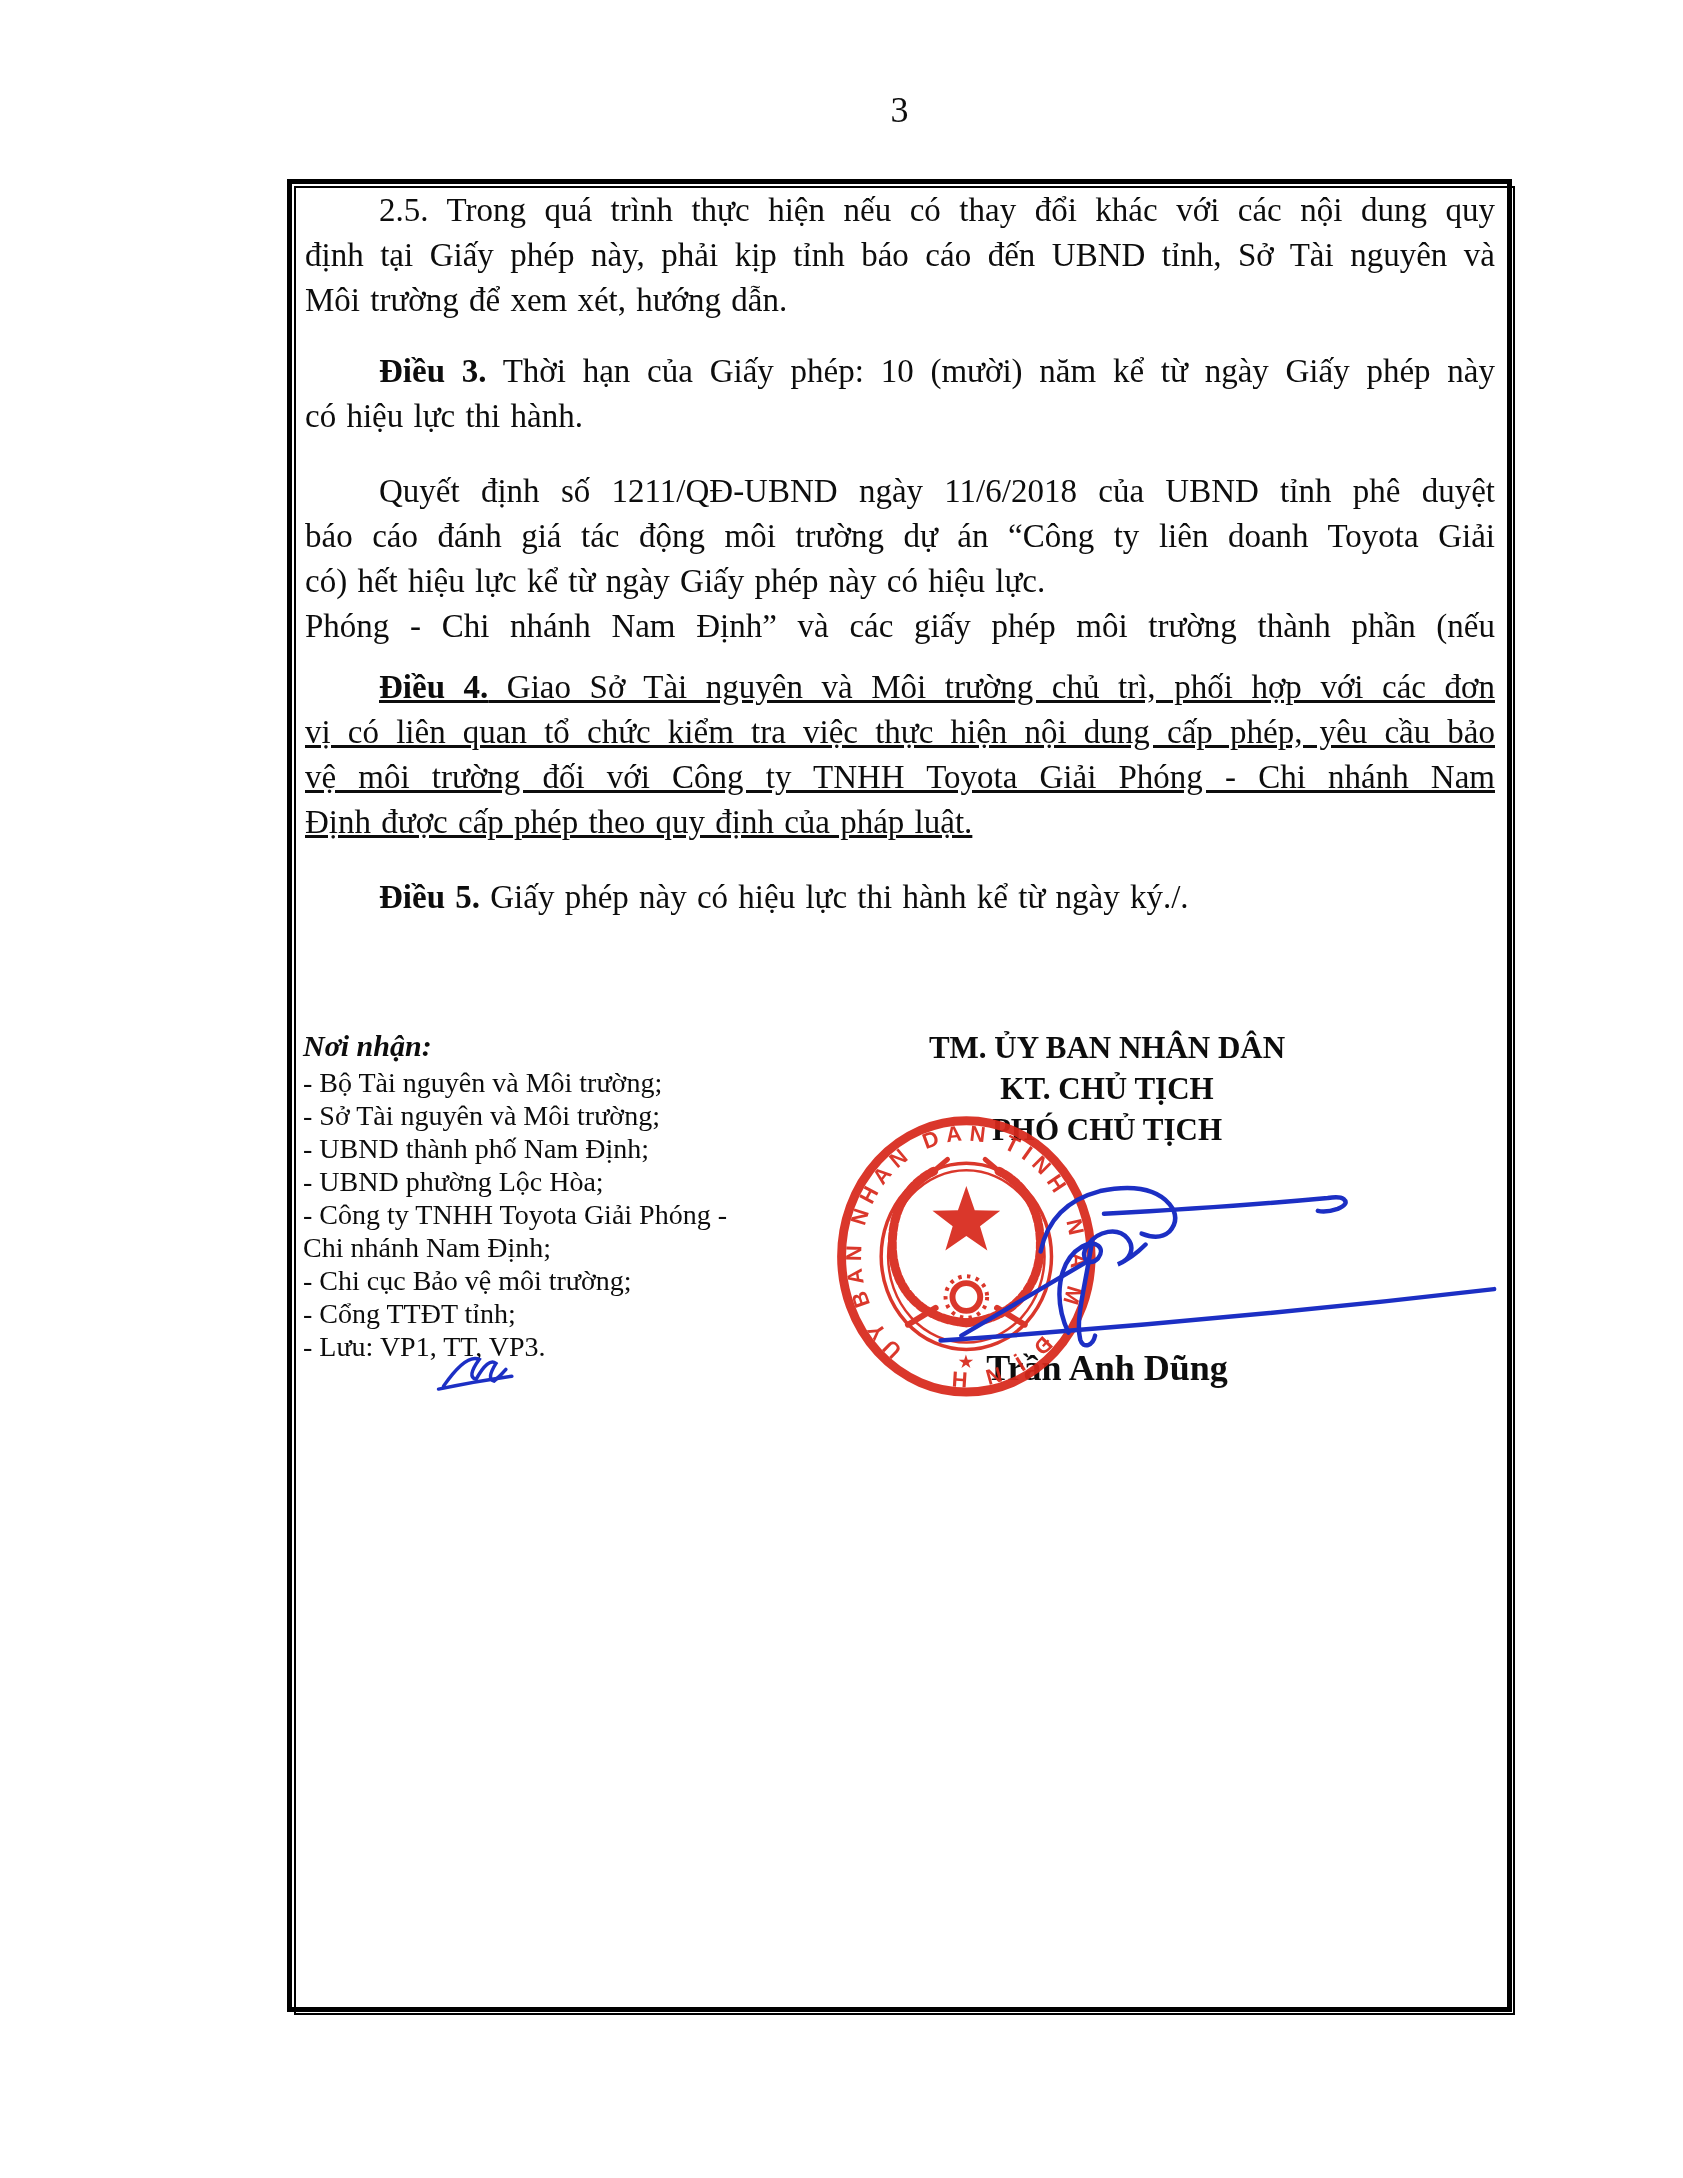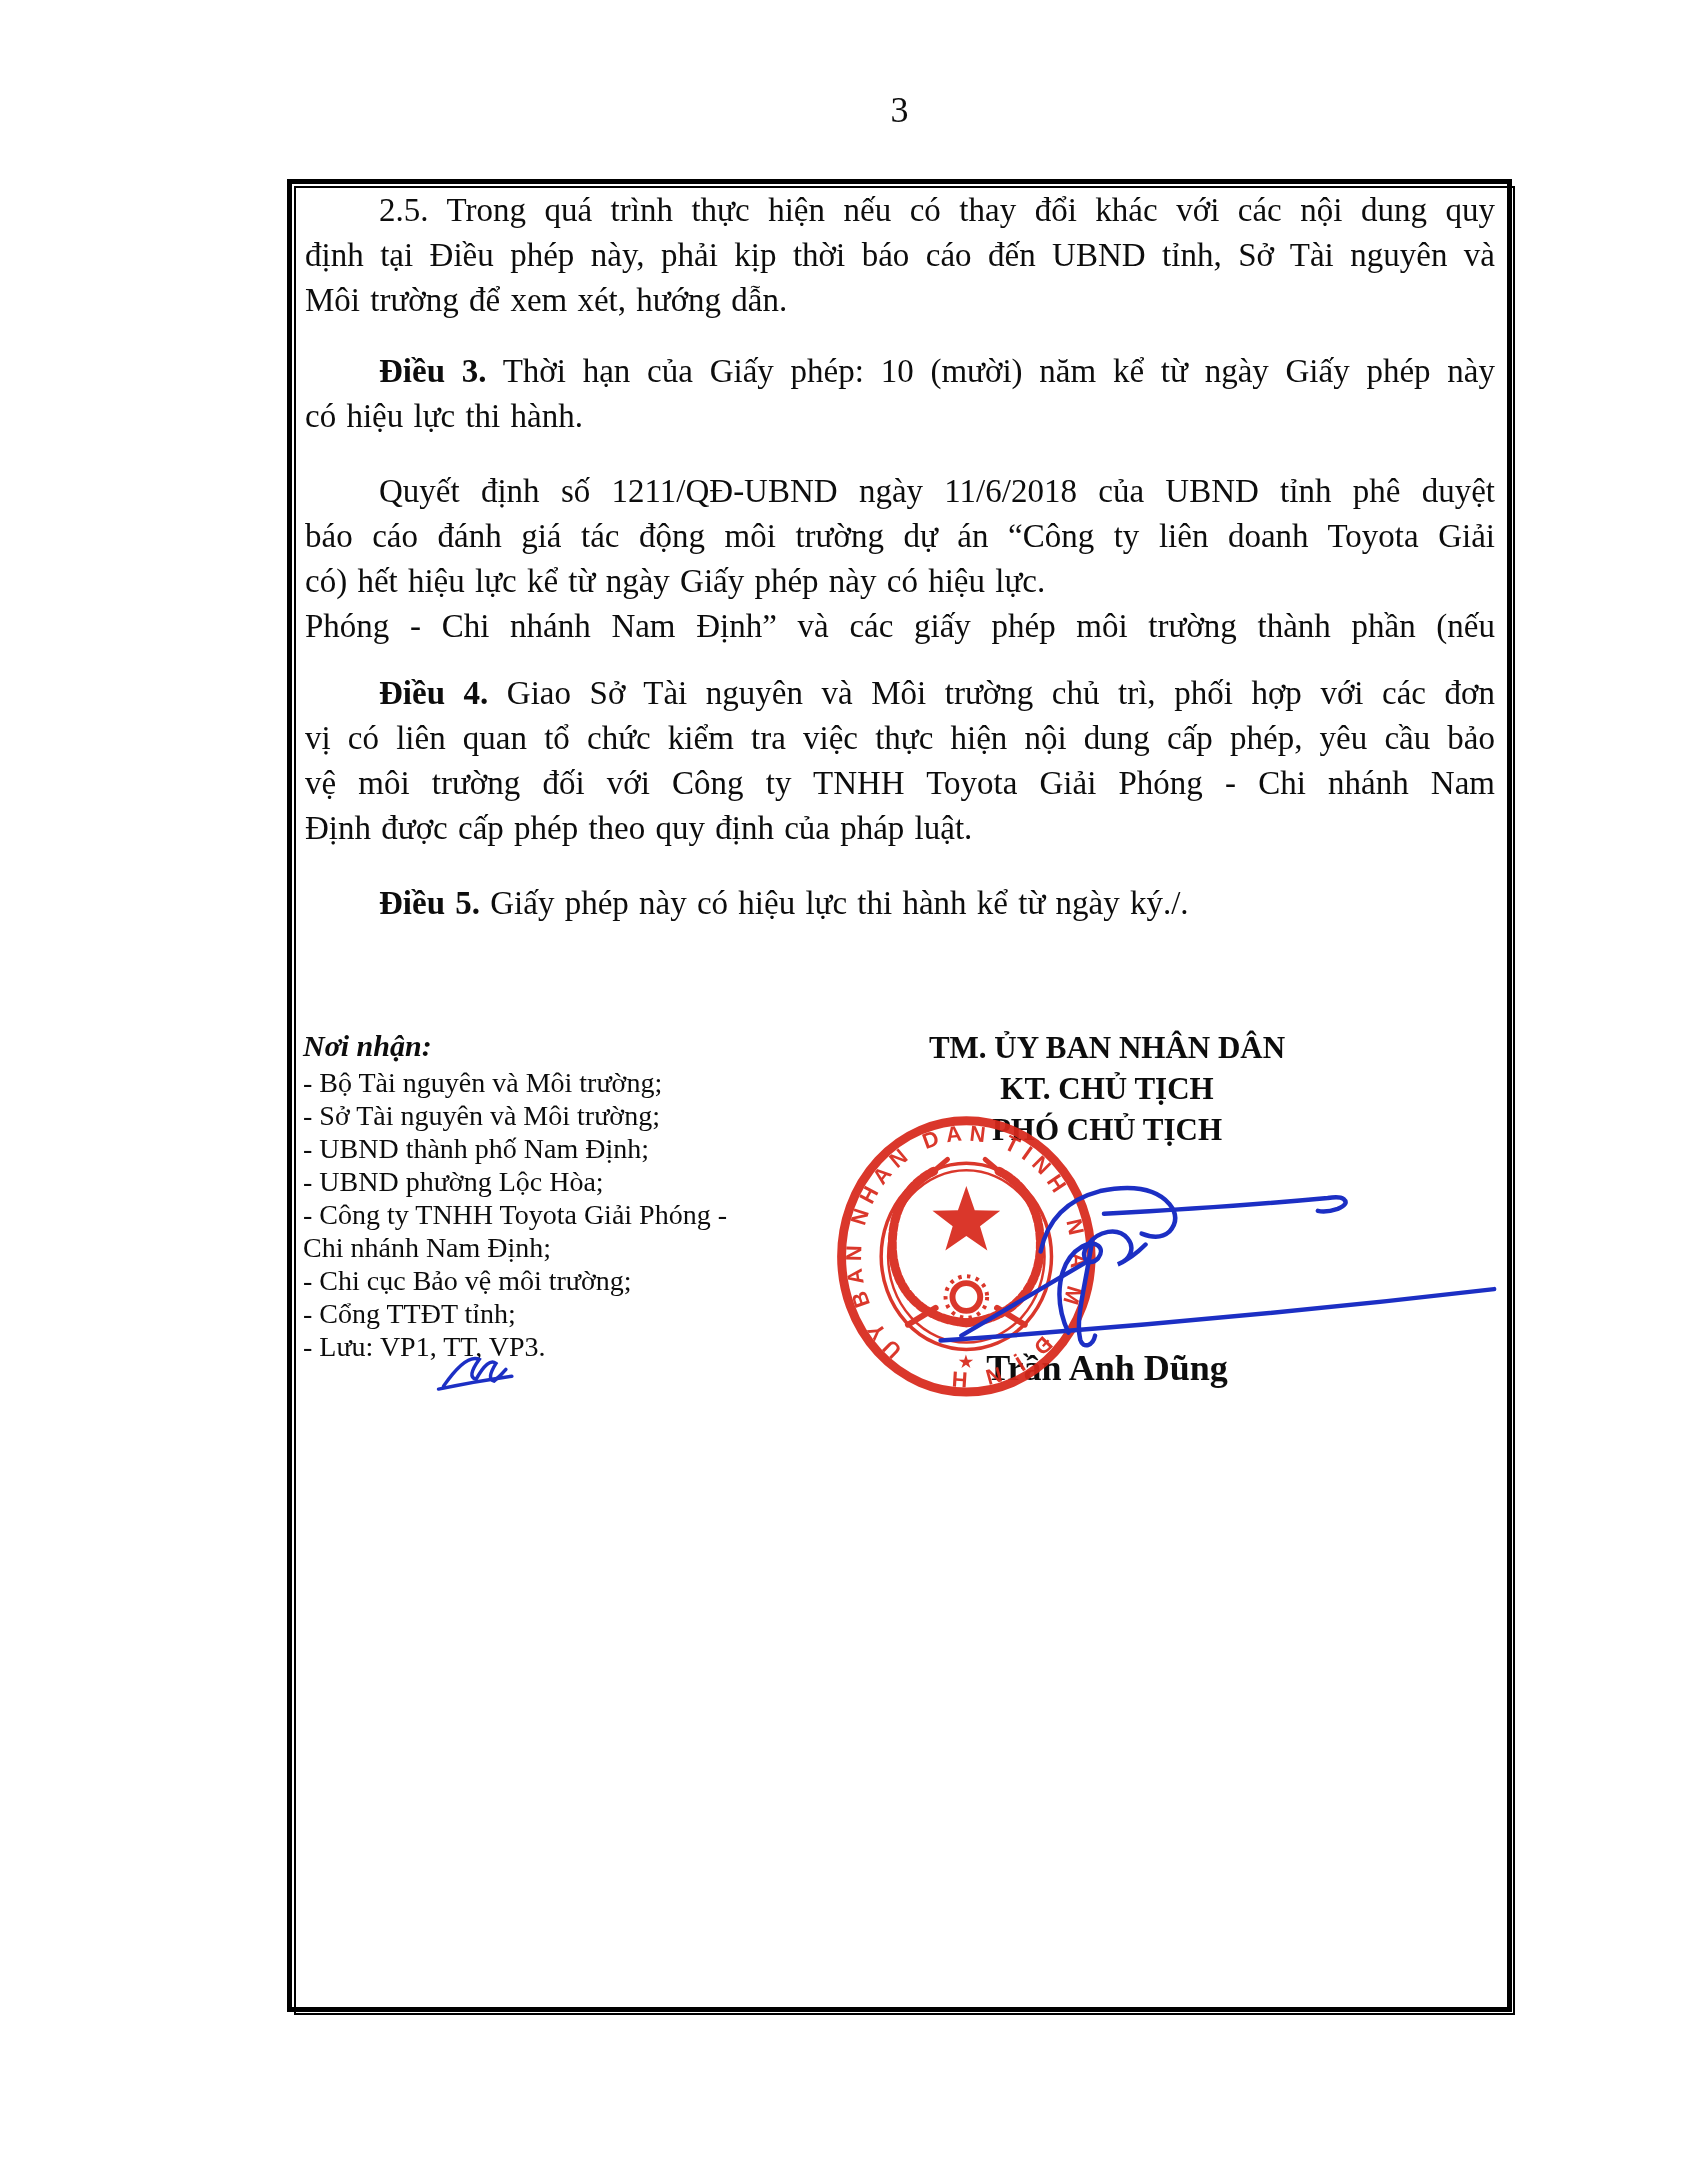--- a/index.html
+++ b/index.html
@@ -8,21 +8,21 @@
   .page-number{position:absolute;top:89px;left:287px;width:1225px;text-align:center;
         font-size:36px;}
   .doc-box{position:absolute;left:287px;top:179px;width:1225px;height:1833px;
         box-sizing:border-box;border:5px solid #000;background:#fff;}
   .doc-box::after{content:"";position:absolute;inset:2px -8px -8px 2px;border:2px solid #000;
         pointer-events:none;}
   .paras{padding:4px 12px 0 13px;}
   .para{margin:0;}
   .para[data-name="dieu-3"]{margin-top:26px;}
   .para[data-name="quyet-dinh"]{margin-top:30px;}
-  .para[data-name="dieu-4"]{margin-top:22px;}
+  .para[data-name="dieu-4"]{margin-top:16px;text-decoration:underline;}
   .para[data-name="dieu-5"]{margin-top:30px;}
   .line{font-size:33px;line-height:45px;height:45px;overflow:hidden;
         text-align:justify;text-align-last:left;word-spacing:2px;}
   .line.just{text-align-last:justify;}
   .line.first{padding-left:74px;}
   .line b{font-weight:bold;}
   .footer-layer{position:absolute;left:0;top:0;width:1347px;height:1823px;}
   .recipients{position:absolute;left:11px;top:842px;}
   .recipients-title{font-size:30px;font-weight:bold;font-style:italic;line-height:40px;}
   .recipient-item{font-size:28px;line-height:33px;font-family:Liberation Serif, serif;}
@@ -38,21 +38,21 @@
 
 <div class="page" data-name="document-page">
 
   <div class="page-number" data-name="page-number">3</div>
 
   <div class="doc-box" data-name="document-border-box">
 
     <div class="paras" data-name="document-paragraphs">
         <div class="para" data-name="para-2-5">
           <div class="line just first" data-name="para-2-5-line-1">2.5. Trong quá trình thực hiện nếu có thay đổi khác với các nội dung quy</div>
-          <div class="line just" data-name="para-2-5-line-2">định tại Điều phép này, phải kịp thời báo cáo đến UBND tỉnh, Sở Tài nguyên và</div>
+          <div class="line just" data-name="para-2-5-line-2">định tại Giấy phép này, phải kịp tỉnh báo cáo đến UBND tỉnh, Sở Tài nguyên và</div>
           <div class="line" data-name="para-2-5-line-3">Môi trường để xem xét, hướng dẫn.</div>
         </div>
         <div class="para" data-name="dieu-3">
           <div class="line just first" data-name="dieu-3-line-1"><b>Điều 3.</b> Thời hạn của Giấy phép: 10 (mười) năm kể từ ngày Giấy phép này</div>
           <div class="line" data-name="dieu-3-line-2">có hiệu lực thi hành.</div>
         </div>
         <div class="para" data-name="quyet-dinh">
           <div class="line just first" data-name="quyet-dinh-line-1">Quyết định số 1211/QĐ-UBND ngày 11/6/2018 của UBND tỉnh phê duyệt</div>
           <div class="line just" data-name="quyet-dinh-line-2">báo cáo đánh giá tác động môi trường dự án “Công ty liên doanh Toyota Giải</div>
           <div class="line" data-name="quyet-dinh-line-4">có) hết hiệu lực kể từ ngày Giấy phép này có hiệu lực.</div>

